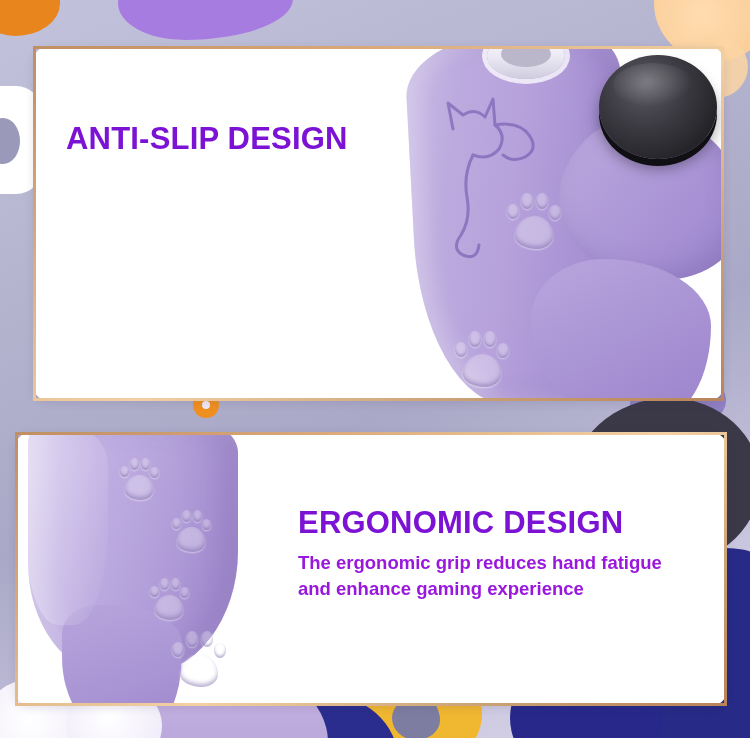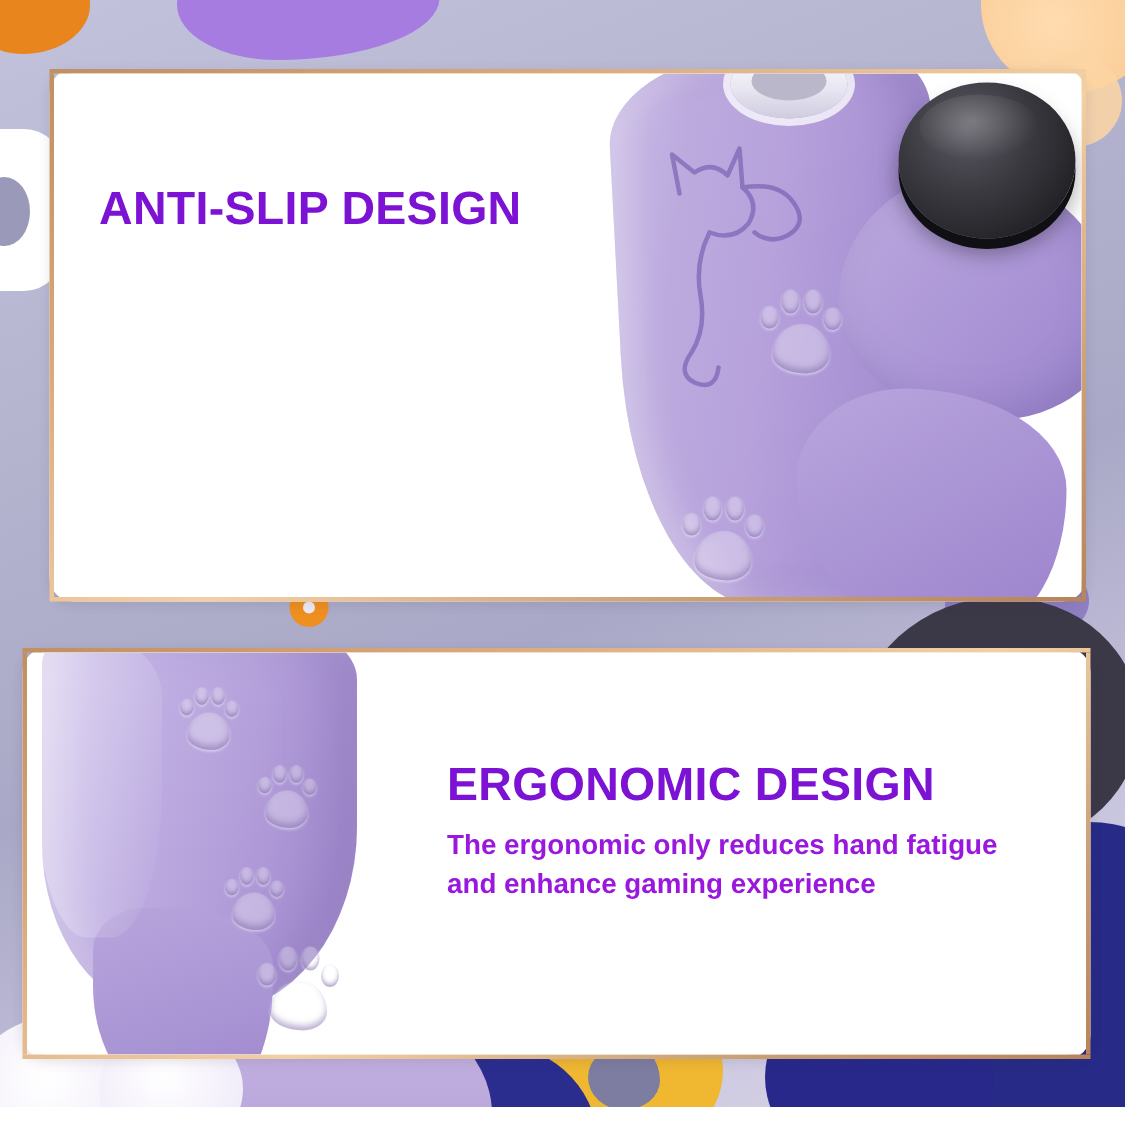--- a/index.html
+++ b/index.html
@@ -405,19 +405,19 @@
           <span class="pad t1"></span>
           <span class="pad t2"></span>
           <span class="pad t3"></span>
           <span class="pad t4"></span>
           <span class="main"></span>
         </div>
       </div>
 
       <div class="text-block tb-bottom">
         <h2 class="headline">ERGONOMIC DESIGN</h2>
-        <p class="body-text">The ergonomic only reduces hand fatigue and enhance gaming experience</p>
+        <p class="body-text">The ergonomic grip reduces hand fatigue and enhance gaming experience</p>
       </div>
 
     </div>
   </div>
 
 </div>
 
 </body></html>

